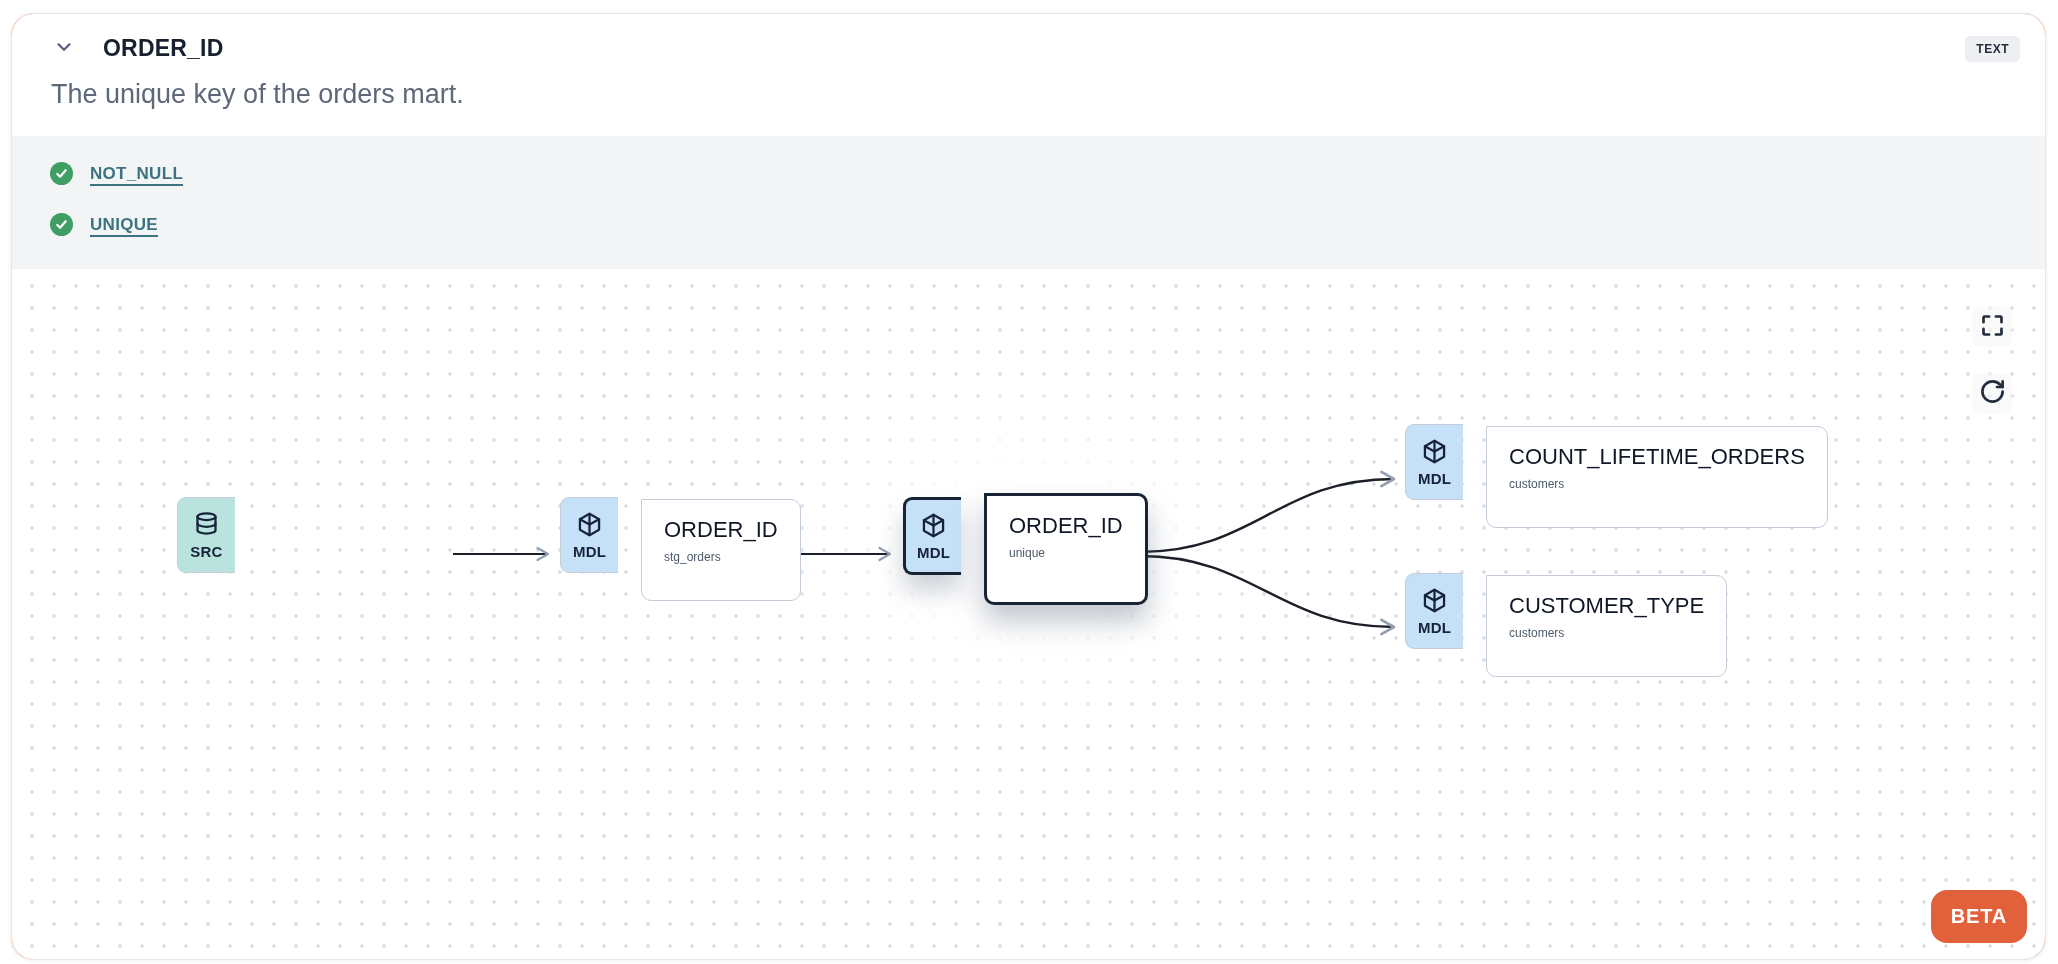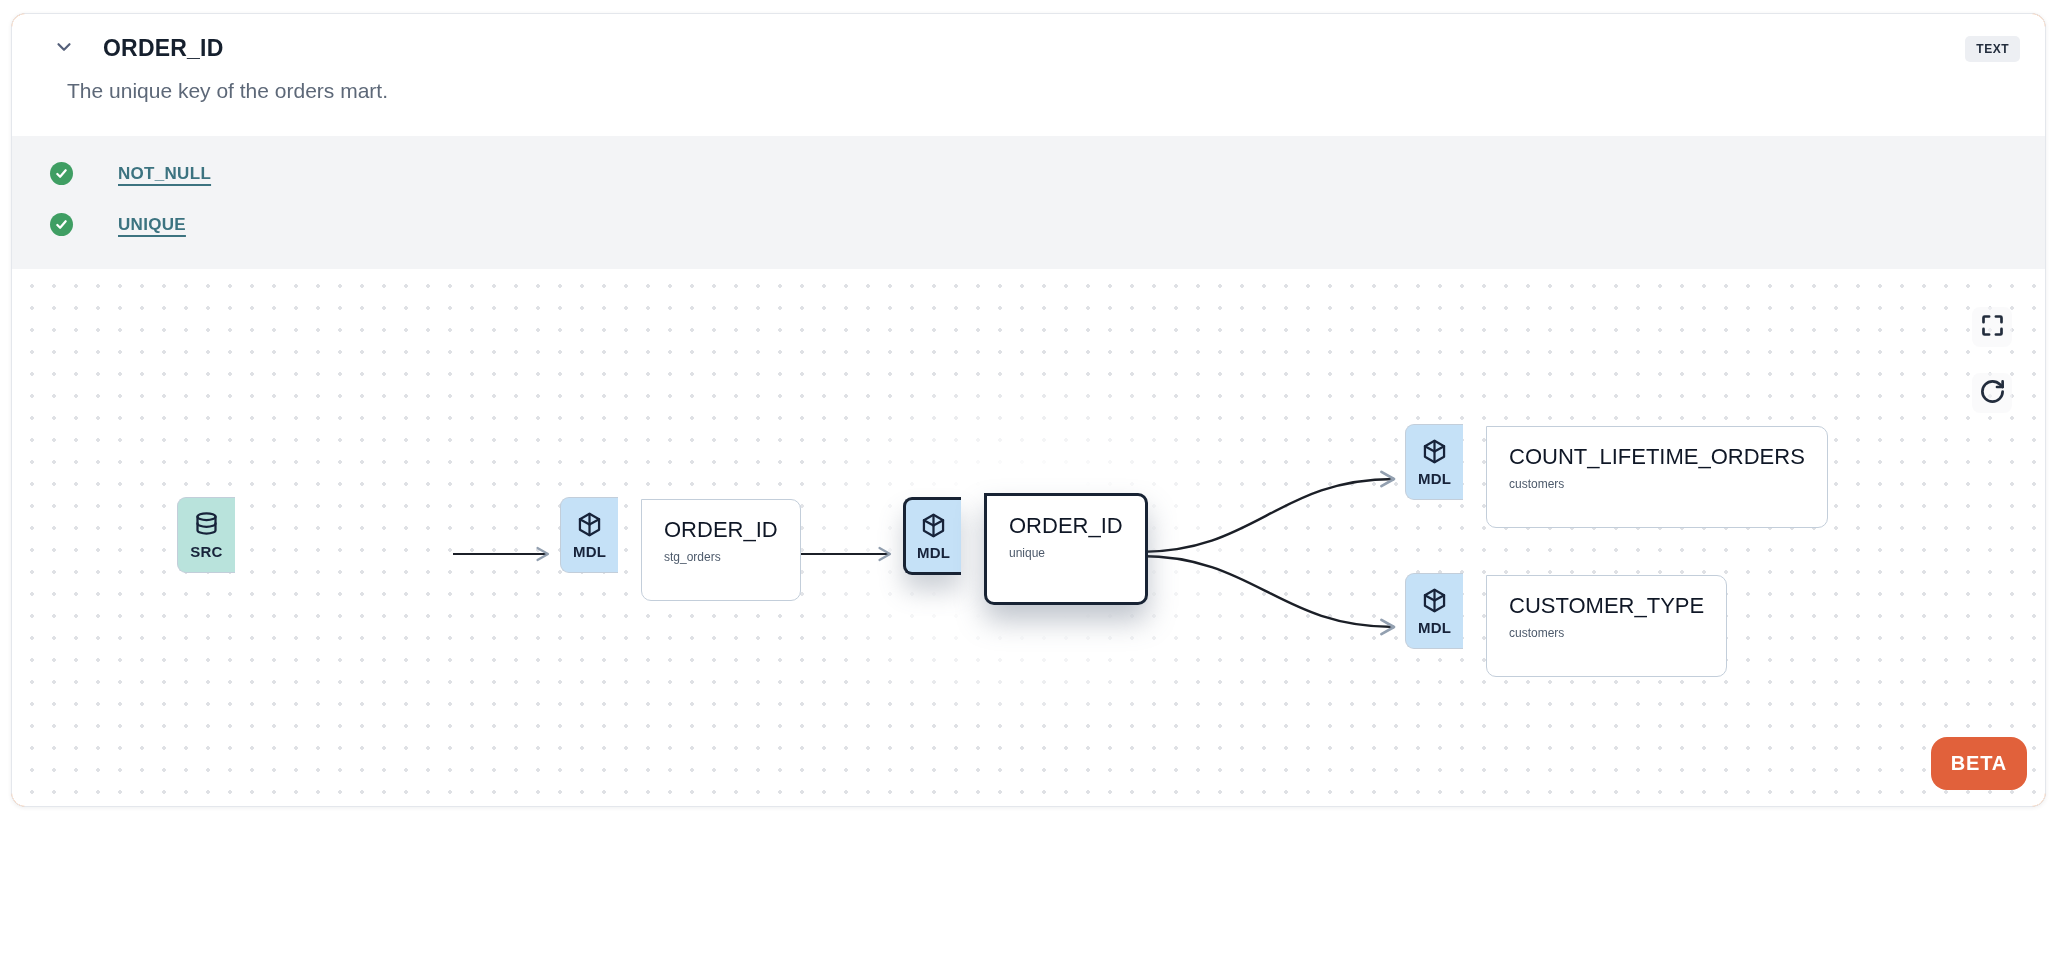--- a/index.html
+++ b/index.html
@@ -1,39 +1,39 @@
 <!DOCTYPE html>
 <html><head>
 <meta charset="utf-8">
 <style>
   * { margin:0; padding:0; box-sizing:border-box; }
   html,body { width:2058px; height:964px; background:#ffffff; font-family:"Liberation Sans", sans-serif; overflow:hidden; }
 
   .card {
-    position:absolute; left:11px; top:13px; width:2035px; height:794px;
-    background:#f97316; border:1px solid #e4e7ec; border-radius:14px;
+    position:absolute; left:11px; top:13px; width:2035px; height:947px;
+    background:#f97316; border:1px solid #e4e7ec; border-radius:22px;
     box-shadow:0 1px 4px rgba(16,24,40,.07);
     display:flex; flex-direction:column; overflow:hidden;
   }
 
   
   .header { background:#fff; padding:21px 25px 0 39px; height:122px; flex:0 0 auto; }
   .title-row { display:flex; align-items:center; }
   .collapse-btn { background:none; border:none; cursor:pointer; width:26px; height:26px; display:flex; align-items:center; justify-content:center; color:#55607a; padding:0; }
   .collapse-btn svg { width:22px; height:22px; }
   .page-title { font-size:23px; font-weight:700; color:#16202e; margin-left:26px; letter-spacing:.2px; }
   .type-badge { margin-left:auto; background:#edeff3; color:#232d3d; font-size:12px; font-weight:700; letter-spacing:.5px; padding:6px 11px; border-radius:5px; }
-  .description { margin:17px 0 0 16px; font-size:21px; color:#5d6878; }
+  .description { margin:17px 0 0 0; font-size:27px; color:#5d6878; }
 
   
   .tests { background:#f3f4f6; padding:26px 0 30px 38px; height:133px; flex:0 0 auto; display:flex; flex-direction:column; gap:28px; }
   .test-row { display:flex; align-items:center; gap:17px; }
   .check-circle { width:23px; height:23px; border-radius:50%; background:#3f9e63; display:flex; align-items:center; justify-content:center; flex:0 0 auto; }
   .check-circle svg { width:13px; height:13px; }
-  .test-link { font-size:17px; font-weight:700; letter-spacing:.3px; color:#3c7380; text-decoration:underline; text-underline-offset:5px; text-decoration-thickness:1.5px; cursor:pointer;margin-left:28px; }
+  .test-link { font-size:17px; font-weight:700; letter-spacing:.3px; color:#3c7380; text-decoration:underline; text-underline-offset:5px; text-decoration-thickness:1.5px; cursor:pointer; }
 
   
   .canvas {
     position:relative; flex:1 1 auto; background:#fff; overflow:hidden;
     background-image:radial-gradient(circle, #dfe1e5 1.6px, transparent 1.7px);
     background-size:22px 22px; background-position:9px 6px;
   }
   .glow { position:absolute; left:770px; top:100px; width:500px; height:360px; pointer-events:none;
     background:radial-gradient(ellipse at center, rgba(255,255,255,1) 28%, rgba(255,255,255,0) 72%); }
   svg.edges { position:absolute; left:0; top:0; pointer-events:none; }

